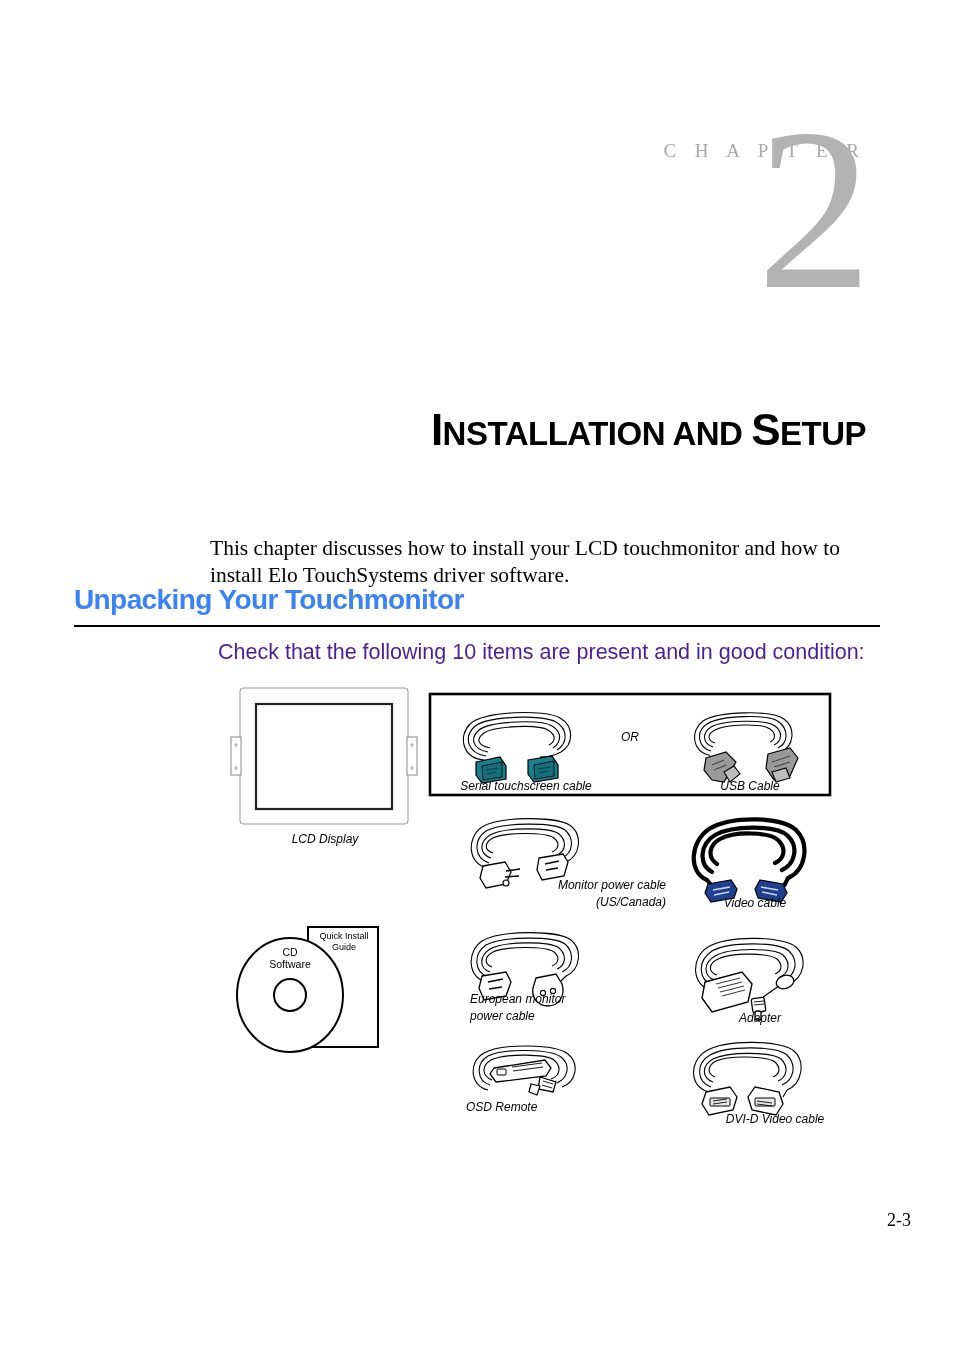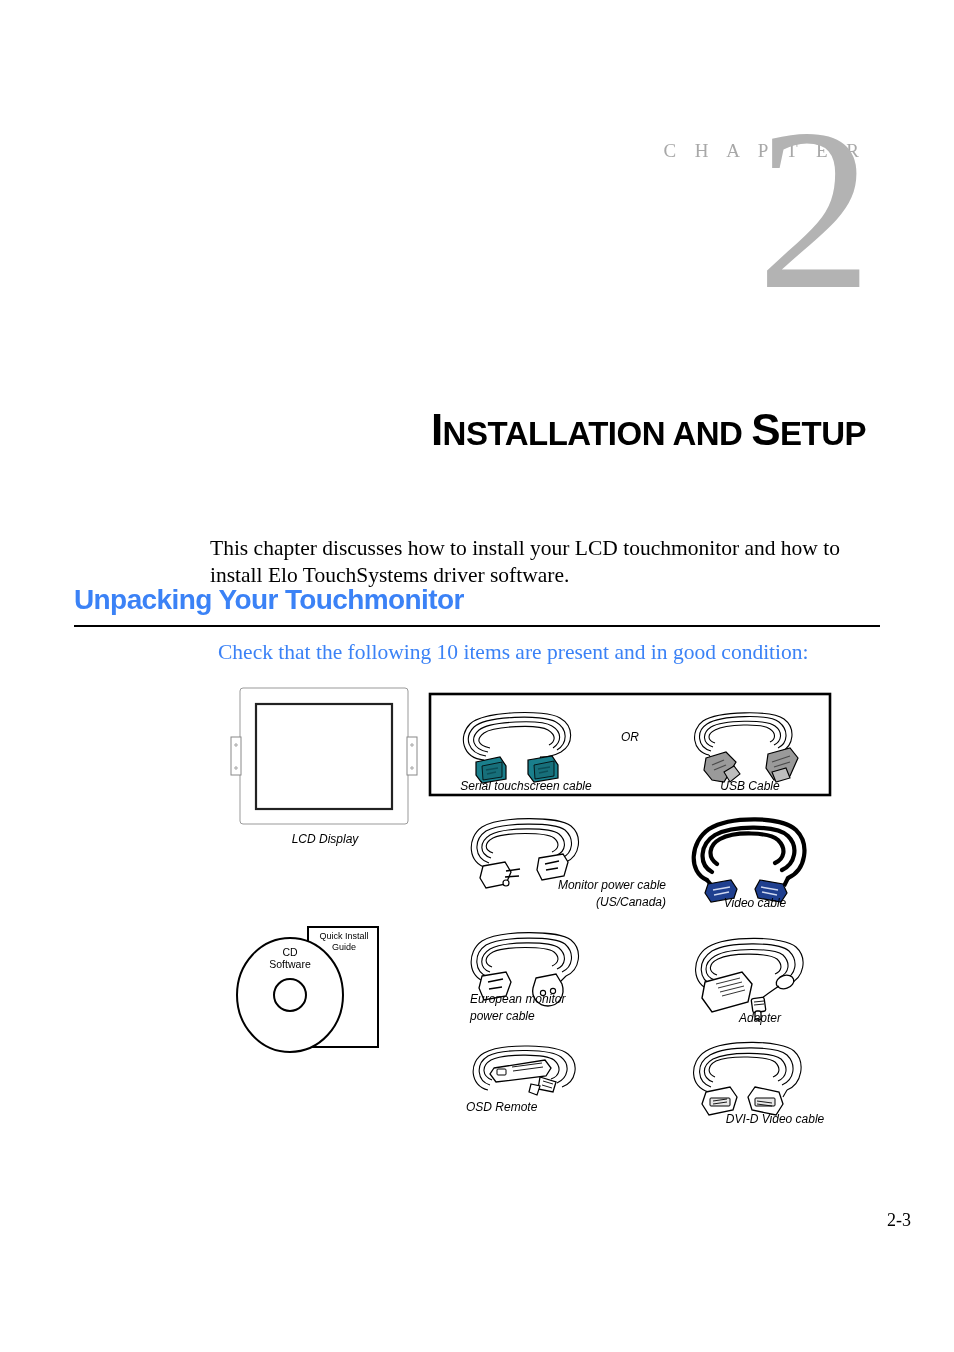--- a/index.html
+++ b/index.html
@@ -94,24 +94,24 @@
     height: 2px;
     background: #000000;
   }
 
   
   .check-line {
     position: absolute;
     left: 218px;
     top: 639px;
     width: 680px;
-    font-family: Liberation Serif, serif;
+    font-family: Liberation Sans, sans-serif;
     font-size: 21.5px;
     line-height: 27px;
-    color: #3b82f6;
+    color: #4c1d95;
   }
 
   
   .illus {
     position: absolute;
     left: 0;
     top: 0;
     width: 954px;
     height: 1352px;
     pointer-events: none;

